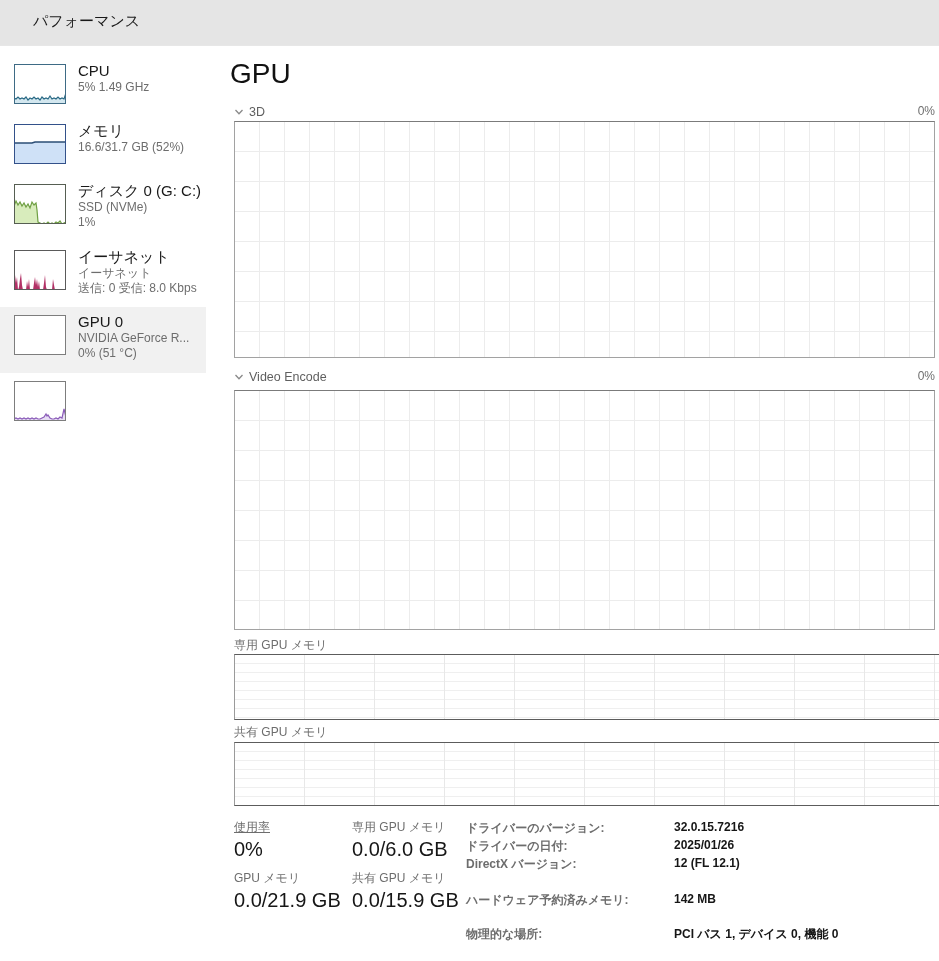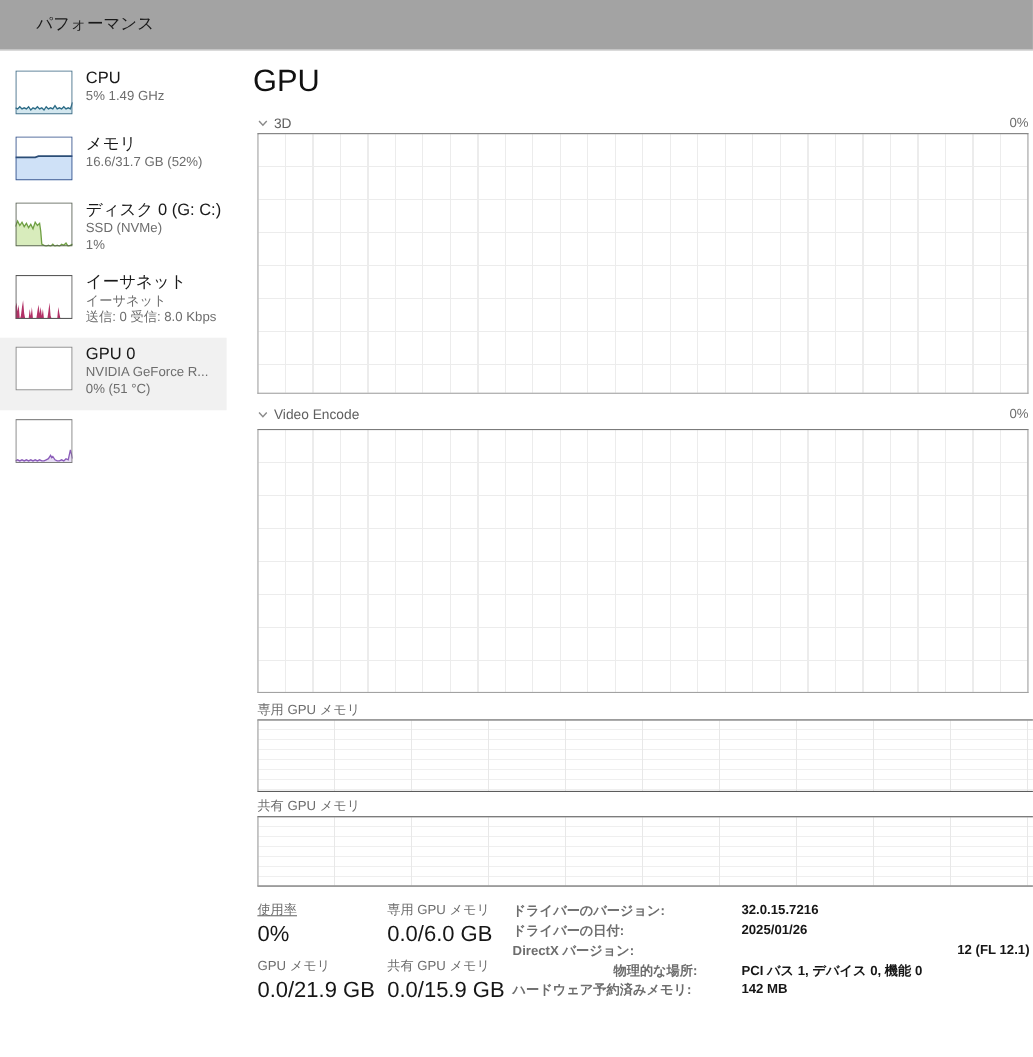--- a/index.html
+++ b/index.html
@@ -1,20 +1,20 @@
 <!DOCTYPE html>
 <html><head>
 <meta charset="utf-8">
 <style>
   * { margin:0; padding:0; box-sizing:border-box; }
   html,body { width:939px; height:961px; background:#ffffff; overflow:hidden;
     font-family:"Liberation Sans","DejaVu Sans",sans-serif; color:#1a1a1a; }
 
   
-  #page-header { position:absolute; left:0; top:0; width:939px; height:46px; background:#a3a3a3; border-bottom:1px solid #e7e7e7; }
+  #page-header { position:absolute; left:0; top:0; width:939px; height:46px; background:#e5e5e5; border-bottom:1px solid #e7e7e7; }
   #page-title { position:absolute; left:33px; top:12px; font-size:15px; color:#191919; }
 
   
   #sidebar { position:absolute; left:0; top:47px; width:206px; }
   .side-item { position:absolute; left:0; width:206px; cursor:default; }
   .side-item.selected { background:#f1f1f1; }
   .mini-wrap { position:absolute; left:14px; top:8px; width:52px; height:40px; }
   .mini { width:52px; height:40px; display:block; background:#fff; }
   .side-text { position:absolute; left:78px; top:5px; }
   .side-title { font-size:15px; color:#191919; line-height:19px; white-space:nowrap; }
@@ -173,24 +173,24 @@
 <div class="stat-value" style="left:352px; top:889px;">0.0/15.9 GB</div>
 
 <div class="detail-row" style="top:820px;">
   <span class="detail-label">ドライバーのバージョン:</span>
   <span class="detail-value">32.0.15.7216</span>
 </div>
 <div class="detail-row" style="top:838px;">
   <span class="detail-label">ドライバーの日付:</span>
   <span class="detail-value">2025/01/26</span>
 </div>
-<div class="detail-row" style="top:856px;justify-content:space-between;">
+<div class="detail-row" style="top:856px;">
   <span class="detail-label">DirectX バージョン:</span>
   <span class="detail-value">12 (FL 12.1)</span>
 </div>
-<div class="detail-row" style="top:874px;text-align:right;">
+<div class="detail-row" style="top:926px;">
   <span class="detail-label">物理的な場所:</span>
   <span class="detail-value">PCI バス 1, デバイス 0, 機能 0</span>
 </div>
 <div class="detail-row" style="top:892px;">
   <span class="detail-label">ハードウェア予約済みメモリ:</span>
   <span class="detail-value">142 MB</span>
 </div>
 
 </body></html>

